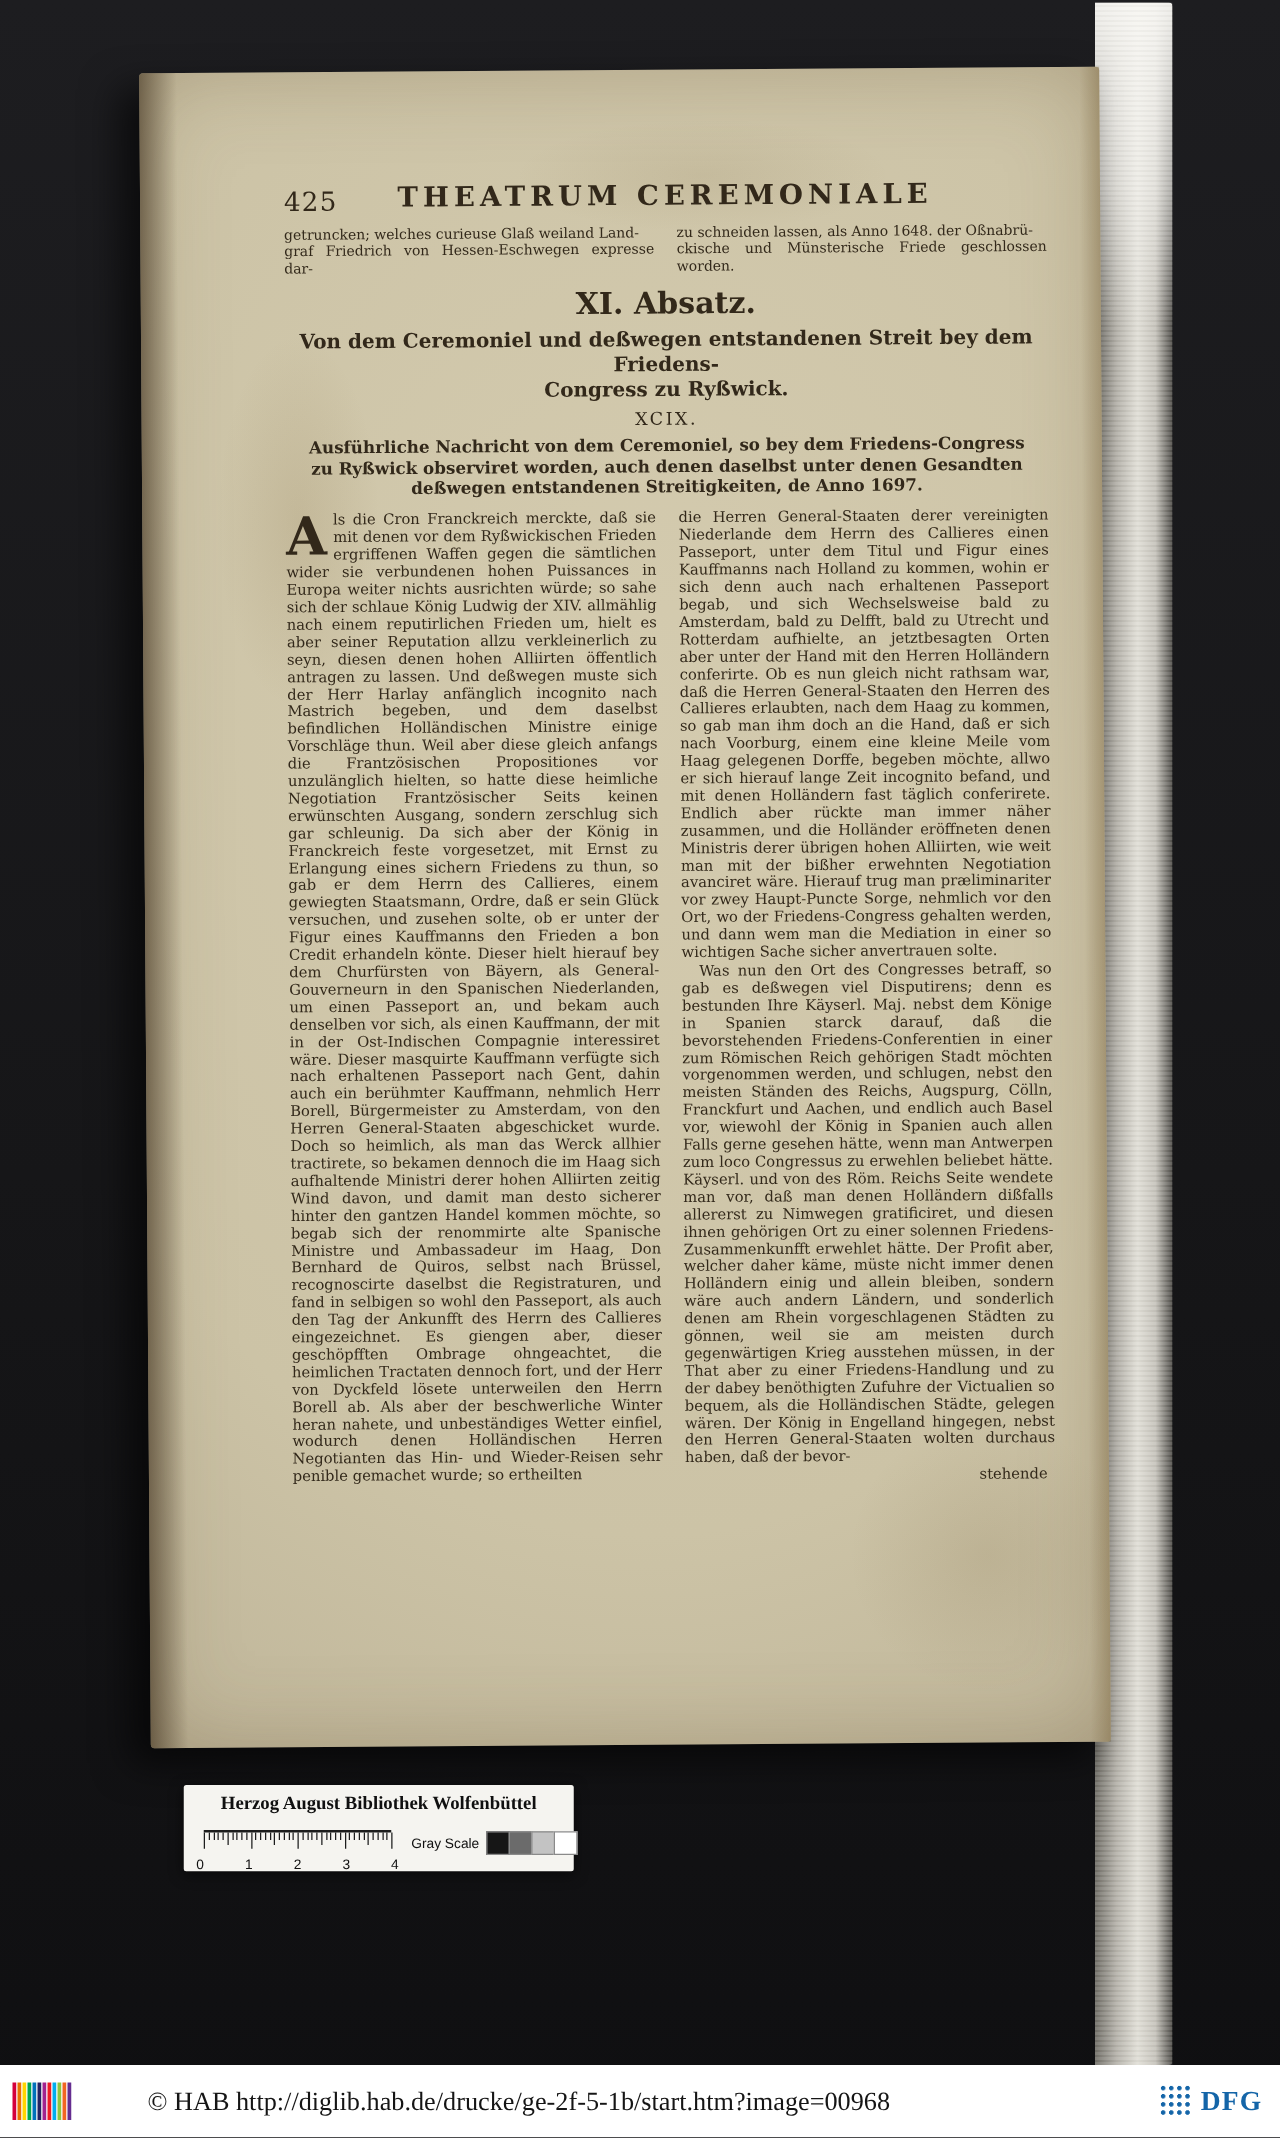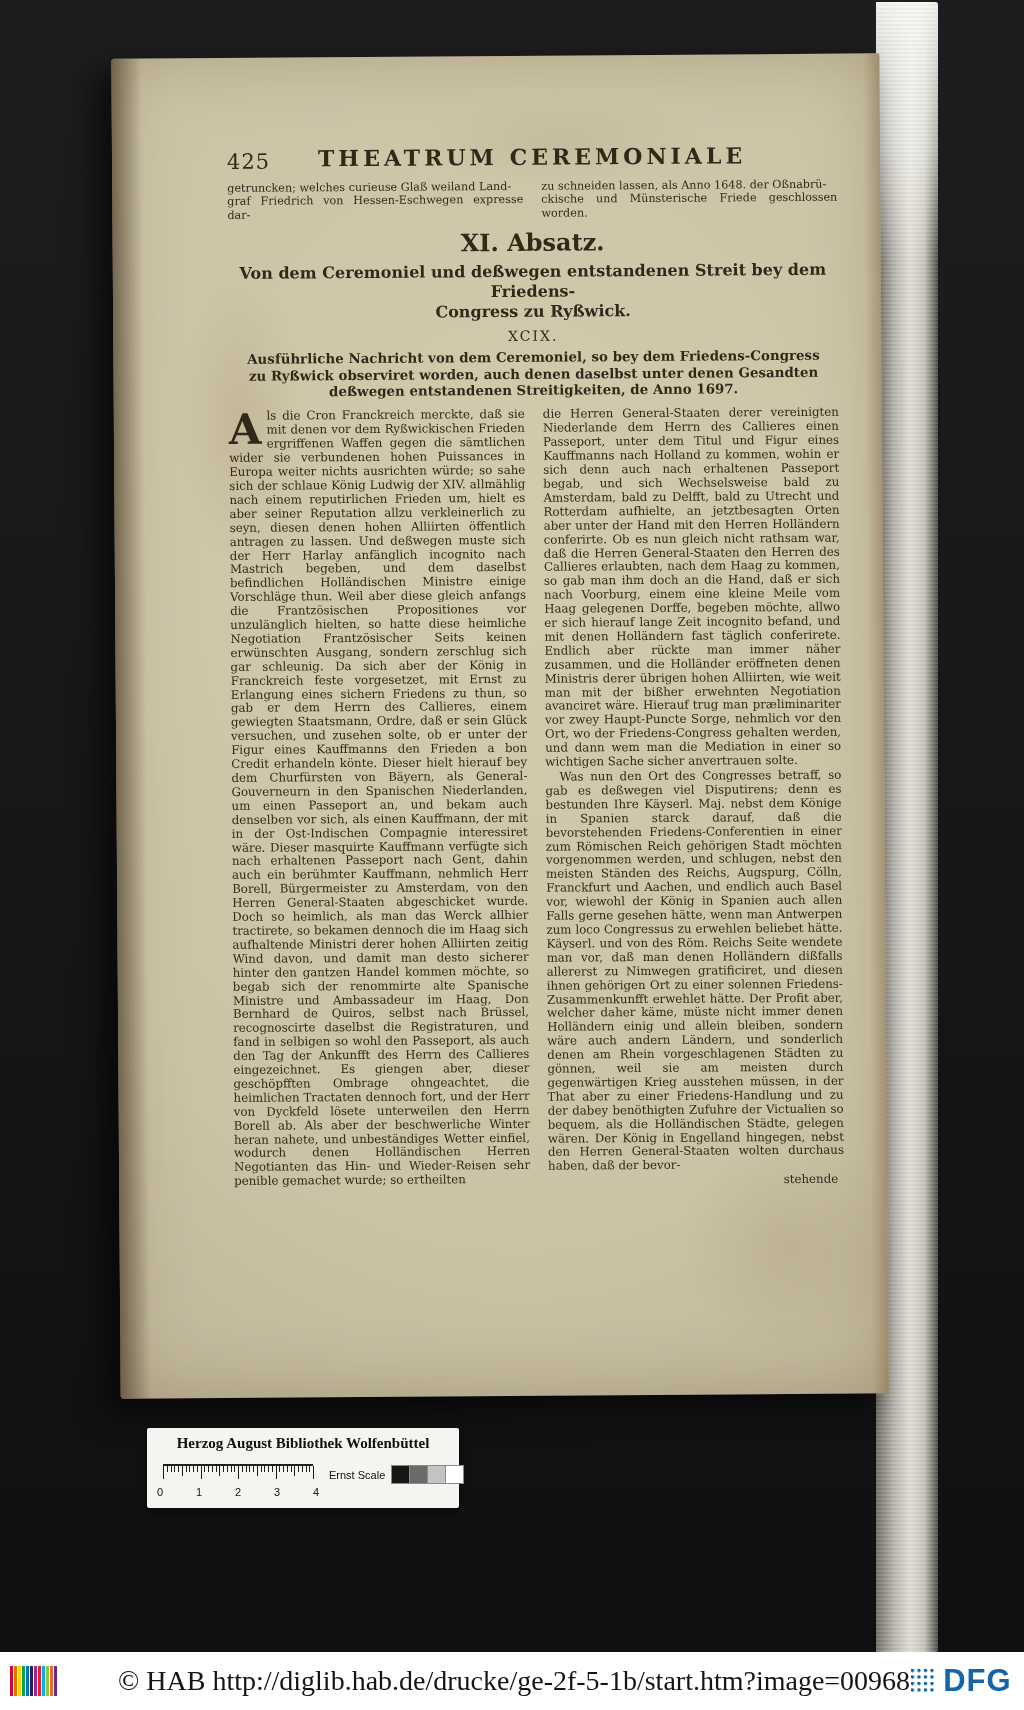--- a/index.html
+++ b/index.html
@@ -49,43 +49,43 @@
   .h-num    { font-size:14px; margin-top:6px; letter-spacing:2px; }
   .h-summary{ font-size:13.4px; font-weight:bold; line-height:16.4px; margin-top:5px; padding:0 18px; }
 
   .body-cols { display:flex; gap:18px; margin-top:10px; font-size:11.8px; line-height:13.9px; text-align:justify; }
   .body-cols .col { flex:1; }
   .dropcap { float:left; font-size:42px; line-height:36px; padding:2px 5px 0 0; font-weight:bold; }
   .para2 { margin-top:1px; text-indent:14px; }
   .catchword { text-align:right; padding-right:6px; margin-top:1px; }
 
   
-  .cal-card { position:absolute; left:147px; top:1428px; width:312px; height:80px; background:#f5f4f0;
+  .cal-card { position:absolute; left:147px; top:1428px; width:312px; height:69px; background:#f5f4f0;
     border-radius:2px; box-shadow:0 3px 10px rgba(0,0,0,.55); padding:7px 10px 0; }
   .cal-title { font-family:"Liberation Serif", serif; font-weight:bold; font-size:15px; text-align:center; color:#101010; }
   .cal-row { position:relative; margin-top:9px; height:44px; }
   .ruler { position:absolute; left:6px; top:3px; width:150px; height:14px; border-top:2px solid #1c1c1c; }
   .ruler i { position:absolute; top:0; width:1px; background:#1c1c1c; display:block; }
   .ruler-nums { position:absolute; left:0px; top:25px; width:162px; display:flex; justify-content:space-between;
     font-family:"Liberation Sans", sans-serif; font-size:11px; color:#101010; }
   .grayscale { position:absolute; left:172px; top:4px; display:flex; align-items:center; gap:7px; }
   .gs-label { font-family:"Liberation Sans", sans-serif; font-size:11px; color:#101010; white-space:nowrap; }
   .gs-patches { display:flex; }
   .gs-patch { width:19px; height:19px; border:1px solid #8a8a8a; margin-left:-1px; }
 
   
   .footer { position:absolute; left:0; bottom:0; width:1024px; height:58px; background:#ffffff;
     display:flex; align-items:center; }
   .colorbar { display:flex; height:30px; margin-left:10px; }
   .colorbar span { width:3px; height:100%; margin-right:1px; display:block; }
-  .footer-url { font-family:"Liberation Serif", serif; font-size:28px; color:#151515; margin-left:60px; white-space:nowrap; }
+  .footer-url { font-family:"Liberation Serif", serif; font-size:21px; color:#151515; margin-left:60px; white-space:nowrap; }
   .dfg { margin-left:auto; margin-right:14px; display:flex; align-items:center; gap:7px; }
   .dfg-dots { width:26px; height:26px;
     background:radial-gradient(circle at 2.5px 2.5px, #1465a8 1.6px, transparent 1.9px) 0 0/6.5px 6.5px; }
-  .dfg-text { font-family:Liberation Sans, sans-serif; font-weight:bold; font-size:31px; letter-spacing:1px; }
+  .dfg-text { font-family:Liberation Serif, serif; font-weight:bold; font-size:22px; letter-spacing:1px; }
 </style>
 </head>
 <body>
 
 <div class="stage">
 
   <div class="page-stack">
     <div class="streaks"></div>
   </div>
 
@@ -177,21 +177,21 @@
           <i style="left: 100%; height: 13px;"></i>
         </div>
       <div class="ruler-nums">
         <span>0</span>
         <span>1</span>
         <span>2</span>
         <span>3</span>
         <span>4</span>
       </div>
       <div class="grayscale">
-        <span class="gs-label">Ernst Scale</span>
+        <span class="gs-label">Gray Scale</span>
         <span class="gs-patches">
           <span class="gs-patch" style="background: rgb(22, 22, 22);"></span>
           <span class="gs-patch" style="background: rgb(107, 107, 107);"></span>
           <span class="gs-patch" style="background: rgb(195, 195, 195);"></span>
           <span class="gs-patch" style="background: rgb(255, 255, 255);"></span>
         </span>
       </div>
     </div>
   </div>
 

